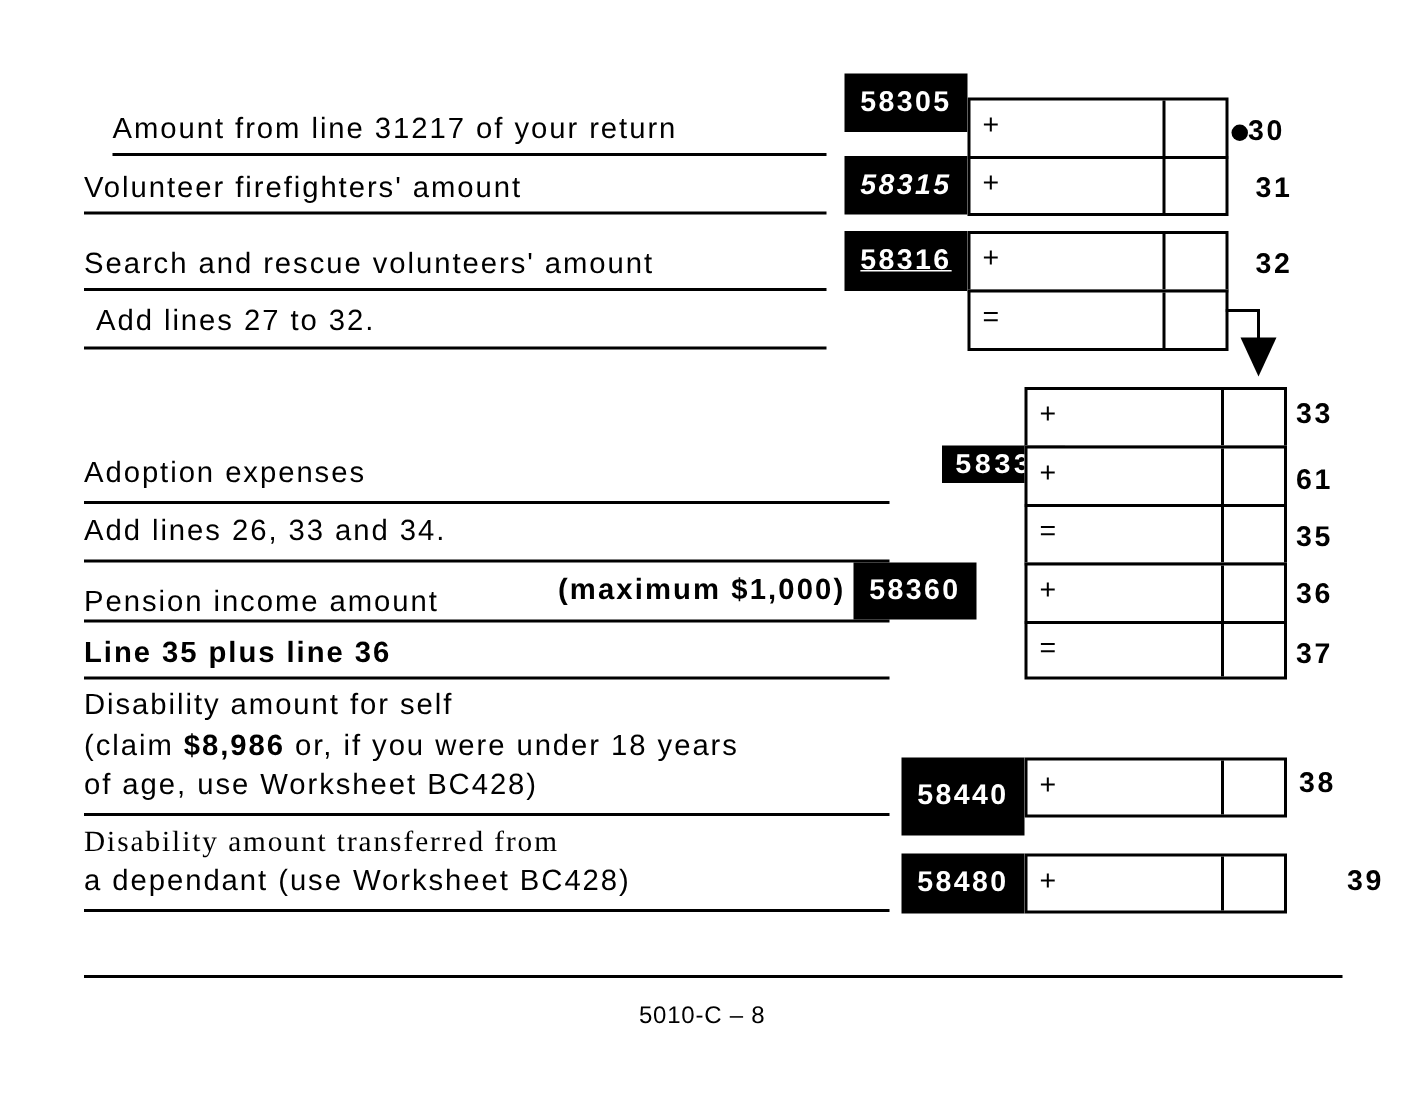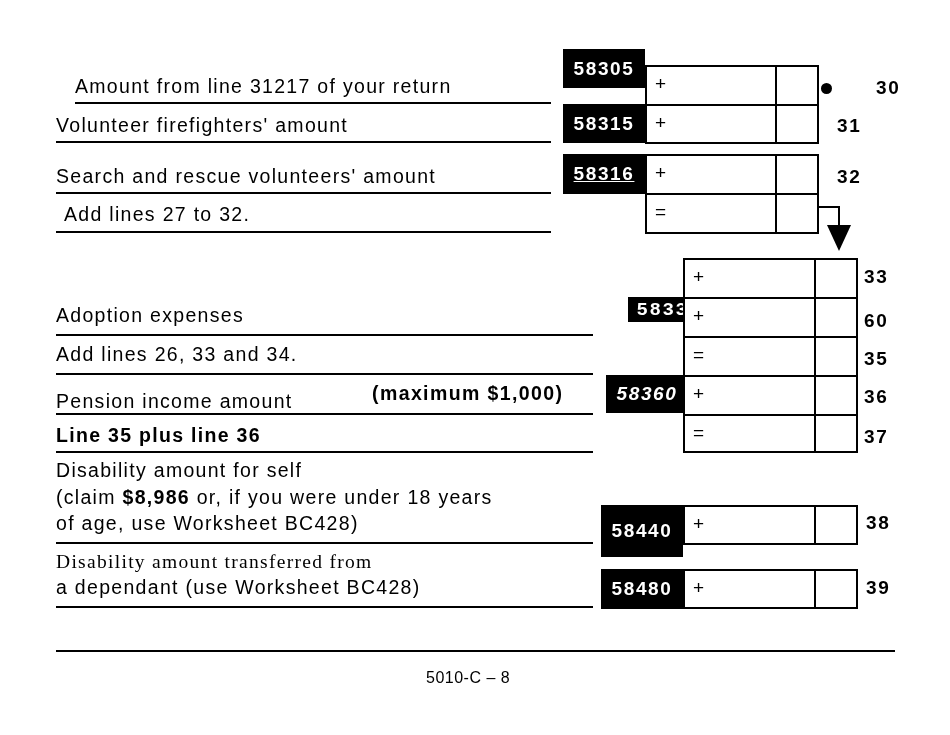--- a/index.html
+++ b/index.html
@@ -21,25 +21,25 @@
 <body>
 
 <div class="label" style="left:75px;top:73px;">Amount from line 31217 of your return</div>
 <div class="rule" style="left:75px;top:102px;width:476px;"></div>
 <div class="code" style="left:563px;top:49px;width:82px;height:39px;">58305</div>
 <div class="field" style="left:645px;top:65px;width:174px;height:41px;">
   <span class="op">+</span>
   <span class="cents" style="left:128px;"></span>
 </div>
 <div class="abs" style="left:821px;top:83px;width:11px;height:11px;border-radius:50%;background:#000;"></div>
-<div class="lineno" style="left:876px;top:77px;">30</div>
+<div class="lineno" style="left:832px;top:77px;">30</div>
 
 <div class="label" style="left:56px;top:112px;">Volunteer firefighters' amount</div>
 <div class="rule" style="left:56px;top:141px;width:495px;"></div>
-<div class="code" style="left:563px;top:104px;width:82px;height:39px;">58315</div>
+<div class="code" style="left:563px;top:104px;width:82px;height:39px;font-style:italic;">58315</div>
 <div class="field" style="left:645px;top:104px;width:174px;height:40px;">
   <span class="op">+</span>
   <span class="cents" style="left:128px;"></span>
 </div>
 <div class="lineno" style="left:837px;top:115px;">31</div>
 
 <div class="label" style="left:56px;top:163px;">Search and rescue volunteers' amount</div>
 <div class="rule thin" style="left:56px;top:192px;width:495px;"></div>
 <div class="code" style="left:563px;top:154px;width:82px;height:40px;text-decoration:underline;">58316</div>
 <div class="field" style="left:645px;top:154px;width:174px;height:41px;">
@@ -65,34 +65,34 @@
 </div>
 <div class="lineno" style="left:864px;top:266px;">33</div>
 
 <div class="label" style="left:56px;top:302px;">Adoption expenses</div>
 <div class="rule" style="left:56px;top:334px;width:537px;"></div>
 <div class="code" style="left:628px;top:297px;width:82px;height:25px;font-family:Liberation Mono, monospace;">58330</div>
 <div class="field" style="left:683px;top:297px;width:175px;height:41px;">
   <span class="op">+</span>
   <span class="cents" style="left:129px;"></span>
 </div>
-<div class="lineno" style="left:864px;top:310px;">60</div>
+<div class="lineno" style="left:864px;top:310px;">61</div>
 
 <div class="label" style="left:56px;top:341px;">Add lines 26, 33 and 34.</div>
 <div class="rule" style="left:56px;top:373px;width:537px;"></div>
 <div class="field" style="left:683px;top:336px;width:175px;height:41px;">
   <span class="op">=</span>
   <span class="cents" style="left:129px;"></span>
 </div>
 <div class="lineno" style="left:864px;top:348px;">35</div>
 
 <div class="label" style="left:56px;top:388px;">Pension income amount</div>
 <div class="label bold" style="left:372px;top:380px;letter-spacing:1.4px;">(maximum $1,000)</div>
 <div class="rule" style="left:56px;top:413px;width:537px;"></div>
-<div class="code" style="left:606px;top:375px;width:82px;height:38px;font-style:italic;">58360</div>
+<div class="code" style="left:569px;top:375px;width:82px;height:38px;">58360</div>
 <div class="field" style="left:683px;top:375px;width:175px;height:41px;">
   <span class="op">+</span>
   <span class="cents" style="left:129px;"></span>
 </div>
 <div class="lineno" style="left:864px;top:386px;">36</div>
 
 <div class="label" style="left:56px;top:422px;font-weight:bold;">Line 35 plus line 36</div>
 <div class="rule" style="left:56px;top:451px;width:537px;"></div>
 <div class="field" style="left:683px;top:414px;width:175px;height:39px;">
   <span class="op">=</span>
@@ -112,16 +112,16 @@
 <div class="lineno" style="left:866px;top:512px;">38</div>
 
 <div class="label" style="left:56px;top:548px;font-family:Liberation Serif, serif;">Disability amount transferred from</div>
 <div class="label" style="left:56px;top:574px;">a dependant (use Worksheet BC428)</div>
 <div class="rule thin" style="left:56px;top:606px;width:537px;"></div>
 <div class="code" style="left:601px;top:569px;width:82px;height:40px;">58480</div>
 <div class="field" style="left:683px;top:569px;width:175px;height:40px;">
   <span class="op">+</span>
   <span class="cents" style="left:129px;"></span>
 </div>
-<div class="lineno" style="left:866px;top:577px;">39</div>
+<div class="lineno" style="left:898px;top:577px;">39</div>
 
 <div class="rule" style="left:56px;top:650px;width:839px;"></div>
 <div class="abs" style="left:426px;top:669px;font-size:16px;letter-spacing:0.5px;">5010-C – 8</div>
 
 </body></html>

